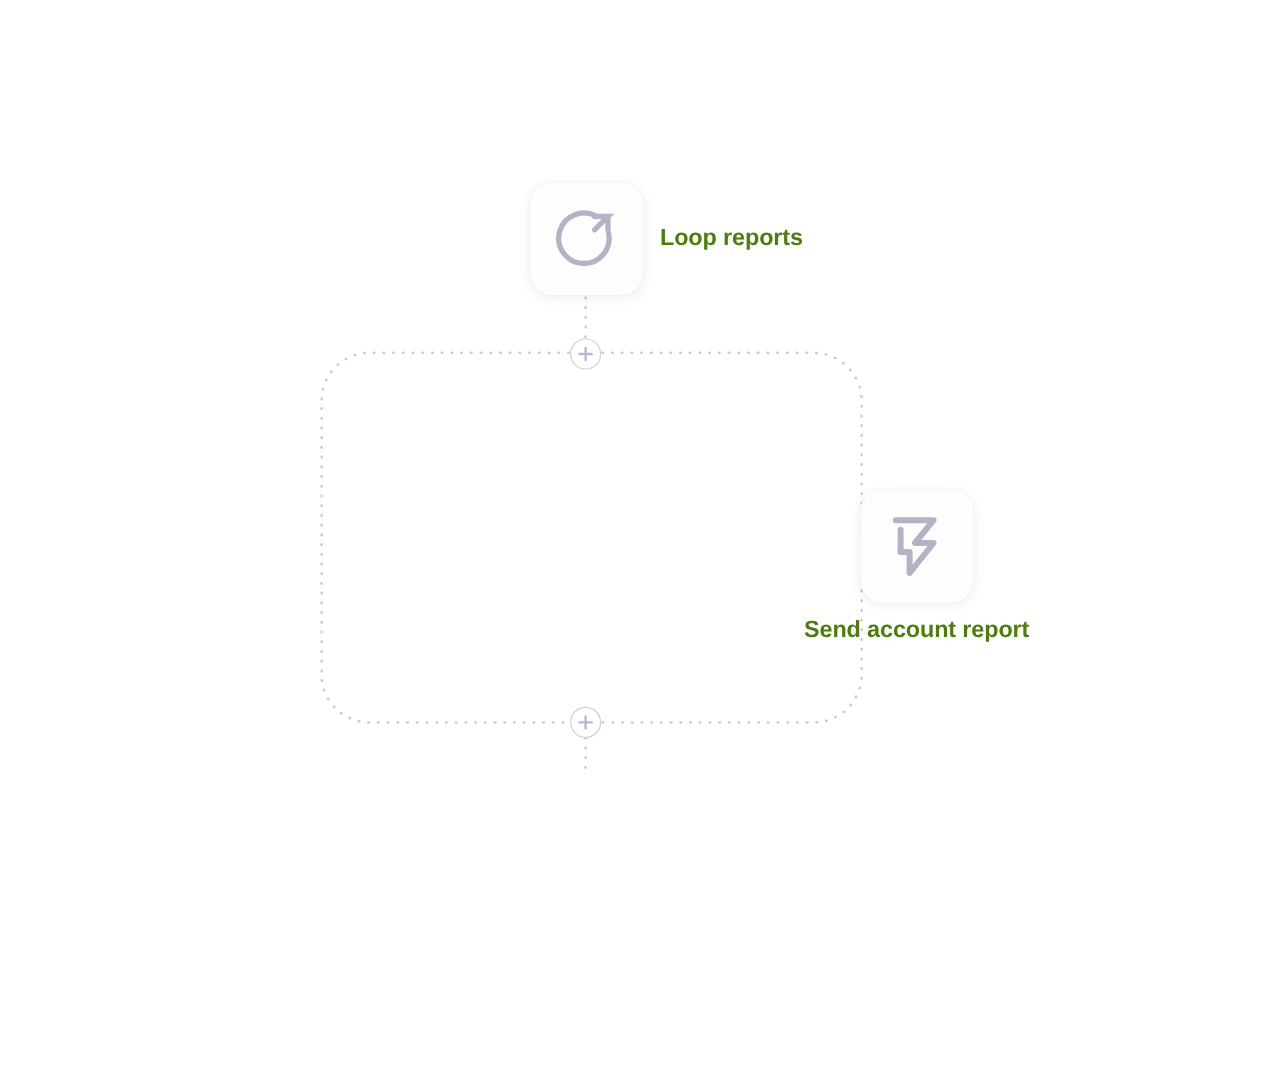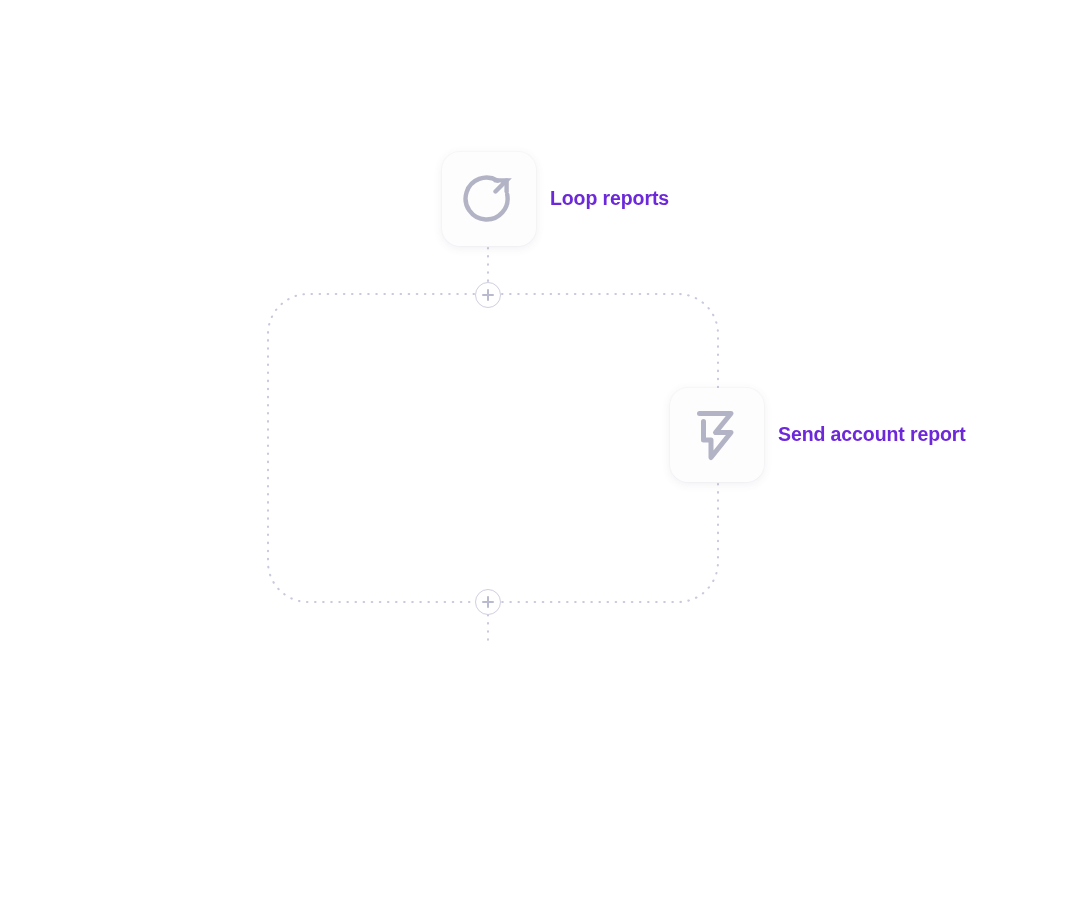--- a/index.html
+++ b/index.html
@@ -52,21 +52,21 @@
     align-items: center;
     justify-content: center;
   }
   .node-card svg {
     display: block;
   }
   .node-label {
     font-size: 19.5px;
     font-weight: 700;
     letter-spacing: -0.1px;
-    color: #6d28d9;
+    color: #4d7c0f;
     white-space: nowrap;
     line-height: 1;
   }
 
   
   .plus-btn {
     position: absolute;
     width: 26px;
     height: 26px;
     border-radius: 50%;
@@ -114,21 +114,21 @@
 
         <path d="M35.5,8.6 A21,21 0 1 0 45.2,22.5"></path>
 
         <polyline points="33.5,19.5 44.6,8.4 33.5,8.4" stroke-linejoin="miter"></polyline>
         <path d="M44.6,8.4 L44.6,19.5" stroke-linejoin="miter"></path>
       </svg>
     </div>
     <div class="node-label">Loop reports</div>
   </div>
 
-  <div class="node" style="left:670px; top:388px;">
+  <div class="node" style="left:670px; top:408px;flex-direction:column;">
     <div class="node-card">
       <svg width="52" height="56" viewBox="0 0 52 56" fill="none" stroke="#b3b3c6" stroke-width="5" stroke-linecap="round" stroke-linejoin="round">
         <path d="M8.5,6.5 L40,6.5 L24.5,25.5 L40,25.5 L20,50.5
                  L20,33 L12.5,33 L12.5,14.5"></path>
       </svg>
     </div>
     <div class="node-label">Send account report</div>
   </div>
 
 

